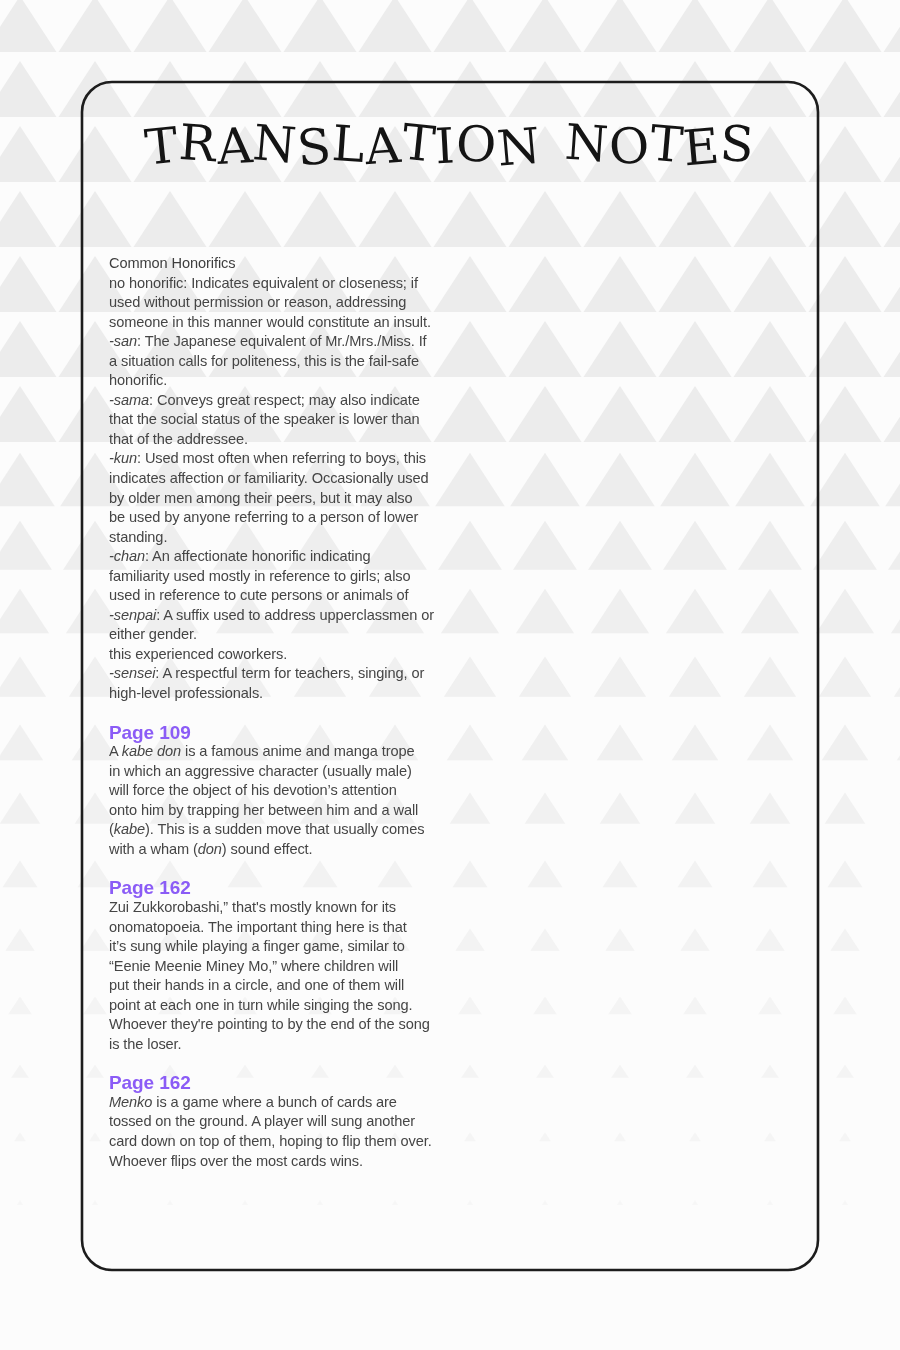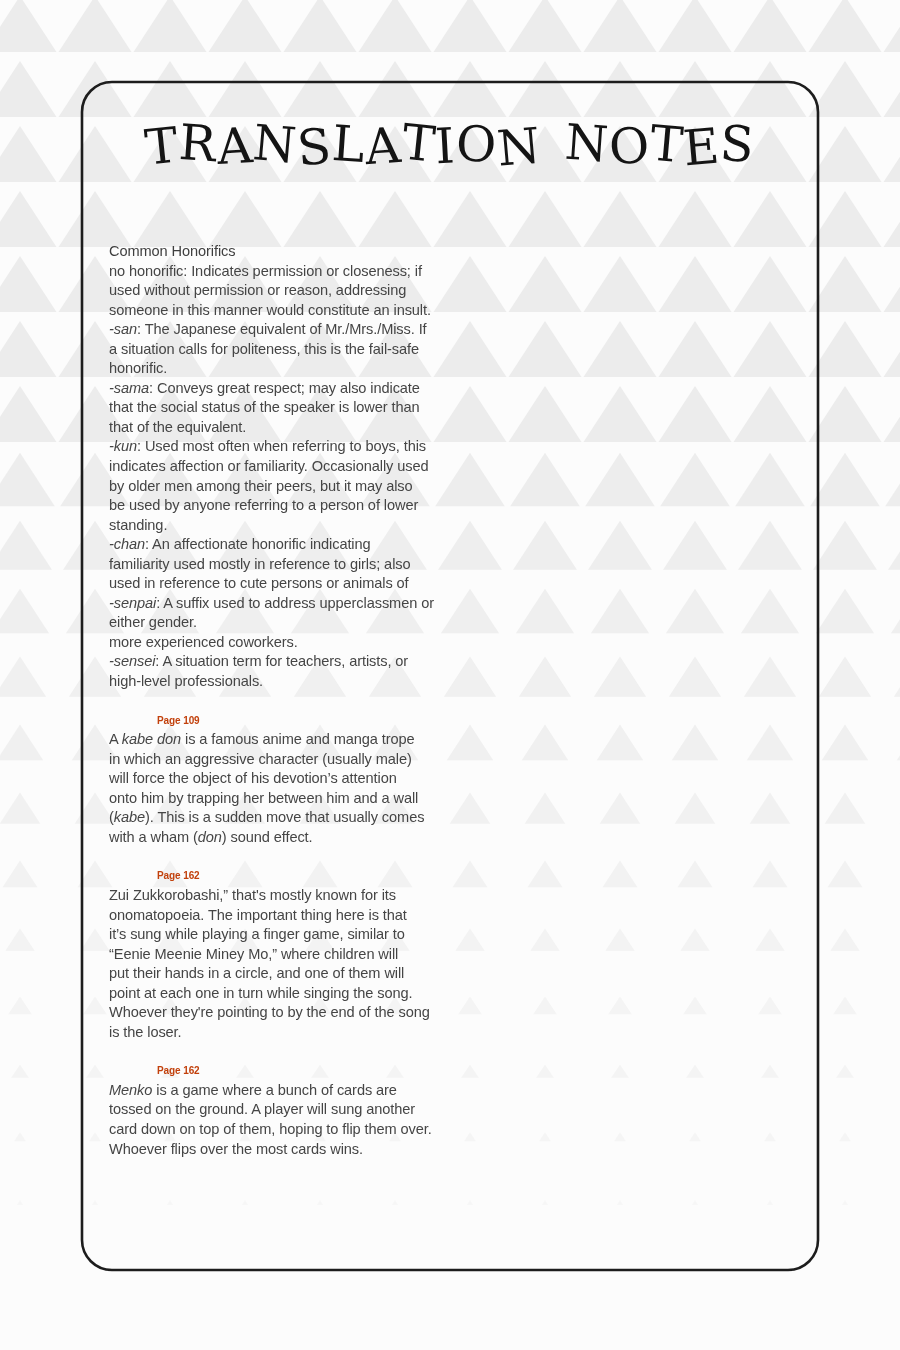--- a/index.html
+++ b/index.html
@@ -27,29 +27,29 @@
     font-weight: normal;
     font-size: 49px;
     letter-spacing: 1px;
     color: #141414;
     line-height: 1;
   }
   .title .tl { display: inline-block; }
   .title .tl-space { display: inline-block; width: 24px; }
   .content {
     position: absolute;
-    left: 109px; top: 242px; width: 380px;
+    left: 109px; top: 254px; width: 380px;
     font-size: 14.6px;
     line-height: 19.55px;
     letter-spacing: -0.1px;
     color: #454545;
   }
   .section + .section { margin-top: 19px; }
   .heading { white-space: pre; }
-  .heading.bold { font-weight: bold; color: #c2410c; font-size: 10px; margin-left: 48px; }
+  .heading.bold { font-weight: bold; color: #8b5cf6; font-size: 19px; }
   .heading.regular { font-weight: normal; color: #3e3e3e; }
   .line { white-space: pre; }
   .line em { font-style: italic; margin-top: 32px; }
 </style>
 </head>
 <body>
 
 <div class="page">
 
   <svg class="bg" id="bg" viewBox="0 0 900 1350">
@@ -305,41 +305,41 @@
 
   <svg class="frame" viewBox="0 0 900 1350">
     <path id="frame-path" d="M 112 82 H 788 A 30 30 0 0 1 818 112 V 1240 A 30 30 0 0 1 788 1270 H 112 A 30 30 0 0 1 82 1240 V 112 A 30 30 0 0 1 112 82 Z" fill="none" stroke-width="2.6" stroke="#1d1d1d"></path>
   </svg>
 
   <h1 class="title" id="title"><span class="tl" style="transform: rotate(-6deg) translateY(1px);">T</span><span class="tl" style="transform: rotate(4deg) translateY(-2px);">R</span><span class="tl" style="transform: rotate(-3deg) translateY(1px);">A</span><span class="tl" style="transform: rotate(5deg) translateY(-1px);">N</span><span class="tl" style="transform: rotate(-5deg) translateY(2px);">S</span><span class="tl" style="transform: rotate(4deg) translateY(-1px);">L</span><span class="tl" style="transform: rotate(-4deg) translateY(1px);">A</span><span class="tl" style="transform: rotate(6deg) translateY(-2px);">T</span><span class="tl" style="transform: rotate(-3deg) translateY(1px);">I</span><span class="tl" style="transform: rotate(3deg) translateY(-1px);">O</span><span class="tl" style="transform: rotate(-5deg) translateY(2px);">N</span><span class="tl-space"></span><span class="tl" style="transform: rotate(4deg) translateY(-2px);">N</span><span class="tl" style="transform: rotate(-4deg) translateY(1px);">O</span><span class="tl" style="transform: rotate(5deg) translateY(-1px);">T</span><span class="tl" style="transform: rotate(-5deg) translateY(2px);">E</span><span class="tl" style="transform: rotate(4deg) translateY(-1px);">S</span></h1>
 
   <div class="content" id="content">
       <div class="section">
         <div class="heading regular">Common Honorifics</div>
-        <div class="line"><span>no honorific: Indicates permission or closeness; if</span></div>
+        <div class="line"><span>no honorific: Indicates equivalent or closeness; if</span></div>
         <div class="line"><span>used without permission or reason, addressing</span></div>
         <div class="line"><span>someone in this manner would constitute an insult.</span></div>
         <div class="line"><em>-san</em><span>: The Japanese equivalent of Mr./Mrs./Miss. If</span></div>
         <div class="line"><span>a situation calls for politeness, this is the fail-safe</span></div>
         <div class="line"><span>honorific.</span></div>
         <div class="line"><em>-sama</em><span>: Conveys great respect; may also indicate</span></div>
         <div class="line"><span>that the social status of the speaker is lower than</span></div>
-        <div class="line"><span>that of the equivalent.</span></div>
+        <div class="line"><span>that of the addressee.</span></div>
         <div class="line"><em>-kun</em><span>: Used most often when referring to boys, this</span></div>
         <div class="line"><span>indicates affection or familiarity. Occasionally used</span></div>
         <div class="line"><span>by older men among their peers, but it may also</span></div>
         <div class="line"><span>be used by anyone referring to a person of lower</span></div>
         <div class="line"><span>standing.</span></div>
         <div class="line"><em>-chan</em><span>: An affectionate honorific indicating</span></div>
         <div class="line"><span>familiarity used mostly in reference to girls; also</span></div>
         <div class="line"><span>used in reference to cute persons or animals of</span></div>
         <div class="line"><em>-senpai</em><span>: A suffix used to address upperclassmen or</span></div>
         <div class="line"><span>either gender.</span></div>
-        <div class="line"><span>more experienced coworkers.</span></div>
-        <div class="line"><em>-sensei</em><span>: A situation term for teachers, artists, or</span></div>
+        <div class="line"><span>this experienced coworkers.</span></div>
+        <div class="line"><em>-sensei</em><span>: A respectful term for teachers, singing, or</span></div>
         <div class="line"><span>high-level professionals.</span></div>
       </div>
       <div class="section">
         <div class="heading bold">Page 109</div>
         <div class="line"><span>A </span><em>kabe don</em><span> is a famous anime and manga trope</span></div>
         <div class="line"><span>in which an aggressive character (usually male)</span></div>
         <div class="line"><span>will force the object of his devotion’s attention</span></div>
         <div class="line"><span>onto him by trapping her between him and a wall</span></div>
         <div class="line"><span>(</span><em>kabe</em><span>). This is a sudden move that usually comes</span></div>
         <div class="line"><span>with a wham (</span><em>don</em><span>) sound effect.</span></div>

